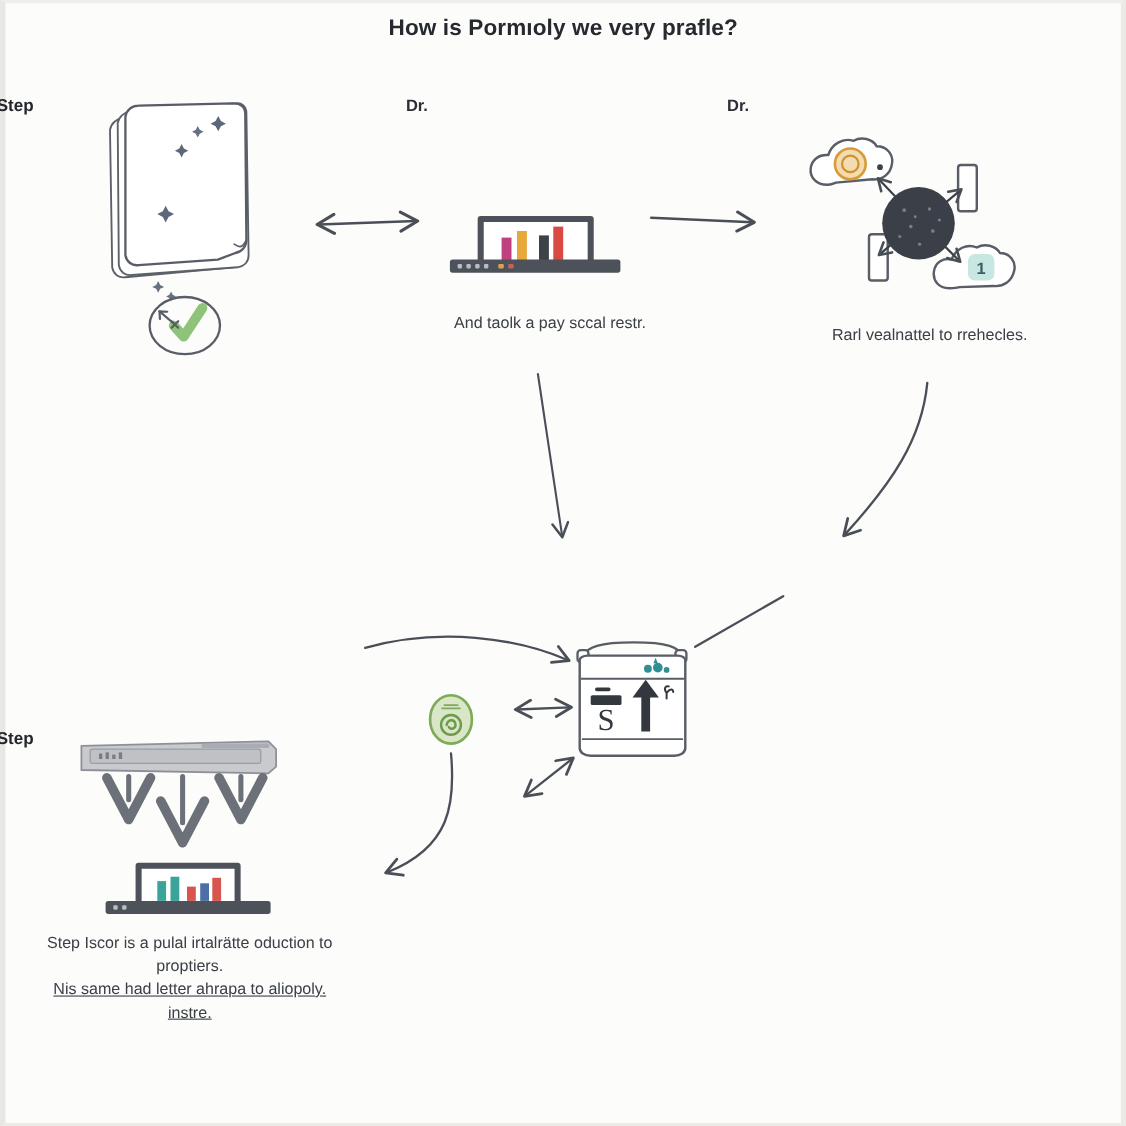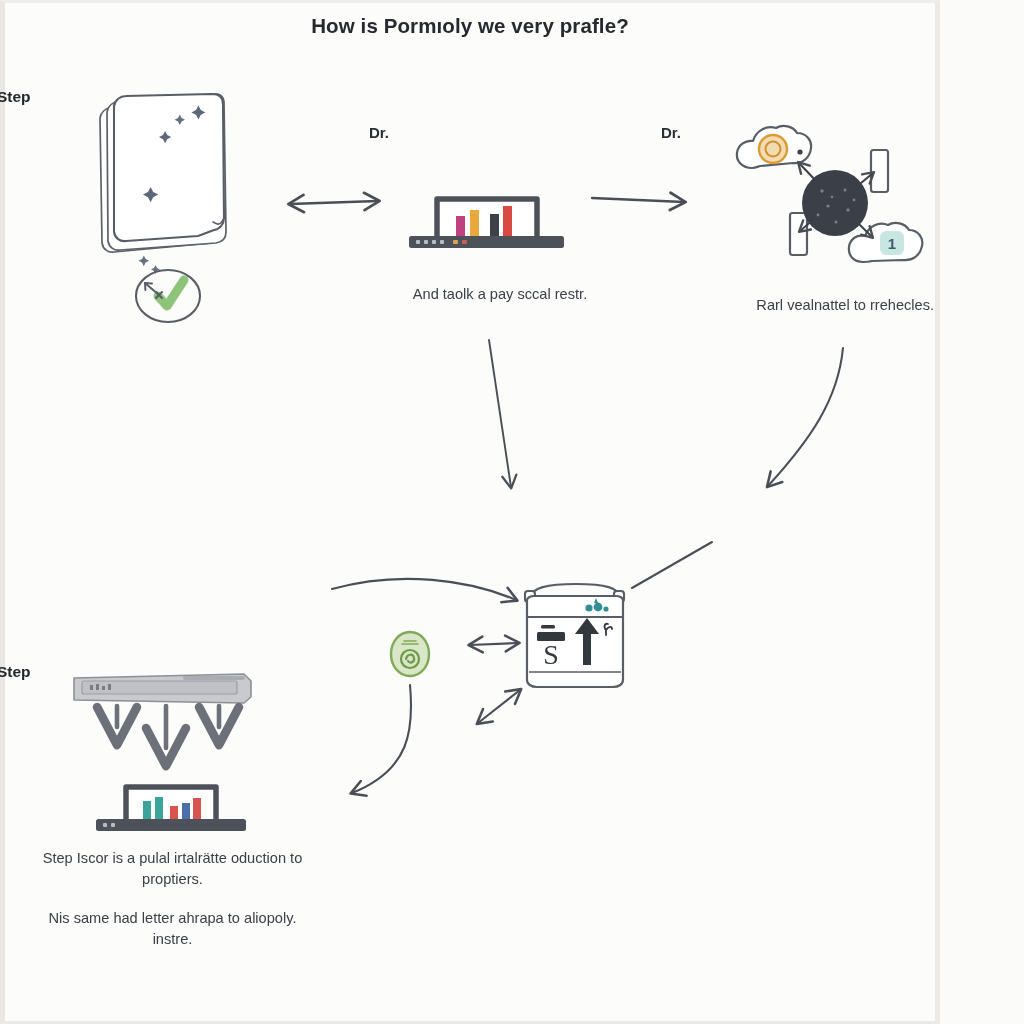--- a/index.html
+++ b/index.html
@@ -5,21 +5,21 @@
 <style>
   html,body{margin:0;padding:0;}
   body{
     width:1024px;height:1024px;
     background:#fbfbfa;
     font-family:"Liberation Sans", sans-serif;
     overflow:hidden;
   }
   #page{
     position:relative;
-    width:940px;height:1024px;
+    width:1024px;height:1024px;
     background:#fcfcfb;
     box-sizing:border-box;
   }
   
   #paper-border{
     position:absolute;inset:0;
     border-left:5px solid #e9e7e4;
     border-right:5px solid #eceae7;
     border-top:3px solid #efeeeb;
     border-bottom:3px solid #eceae7;
@@ -33,35 +33,35 @@
     font-size:20.5px;
     font-weight:bold;
     letter-spacing:.1px;
     color:#26292e;
   }
   .step-label{
     font-size:15.5px;font-weight:bold;color:#24272c;
   }
   #step-1{left:-3px;top:88px;}
   #step-2{left:-3px;top:663px;}
-  .dr-label{font-size:15px;font-weight:bold;color:#2b2f34;margin-top:36px;}
+  .dr-label{font-size:15px;font-weight:bold;color:#2b2f34;}
   #dr-1{left:369px;top:88px;}
   #dr-2{left:661px;top:88px;}
   .caption{
     text-align:center;
     font-size:14.6px;
     line-height:21px;
     color:#3b4046;
   }
   #cap-docs{left:40px;top:347px;width:250px;}
   #cap-laptop{left:410px;top:284px;width:180px;}
   #cap-network{left:740px;top:295px;width:194px;text-align:right;}
   #cap-center{left:400px;top:520px;width:255px;}
   #cap-bottom{left:35px;top:848px;width:275px;}
-  #cap-bottom .p2{margin-top:18px;display:block;}
+  #cap-bottom .p2{margin-top:0;display:block;text-decoration:underline;}
   svg{position:absolute;left:0;top:0;}
 </style>
 </head>
 <body>
 
 <div id="page">
 
   <div id="paper-border"></div>
 
   <div class="txt" id="title">How is Pormıoly we very prafle?</div>

